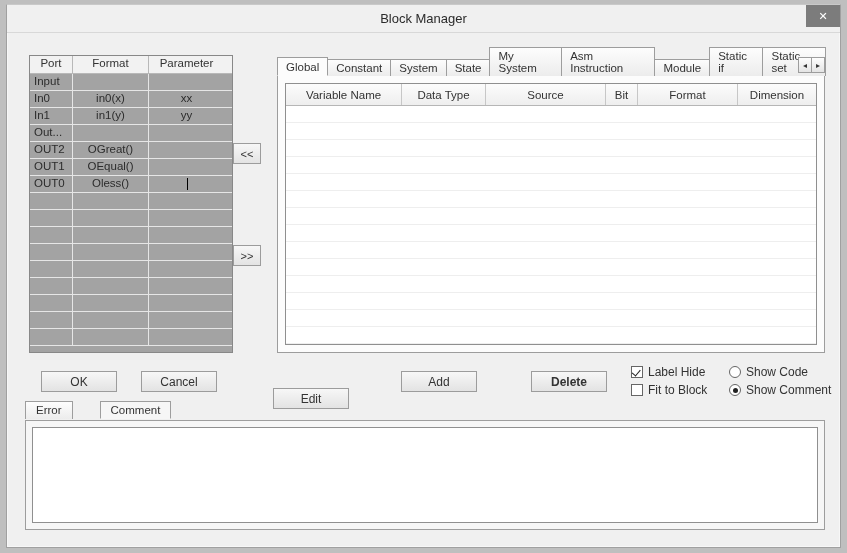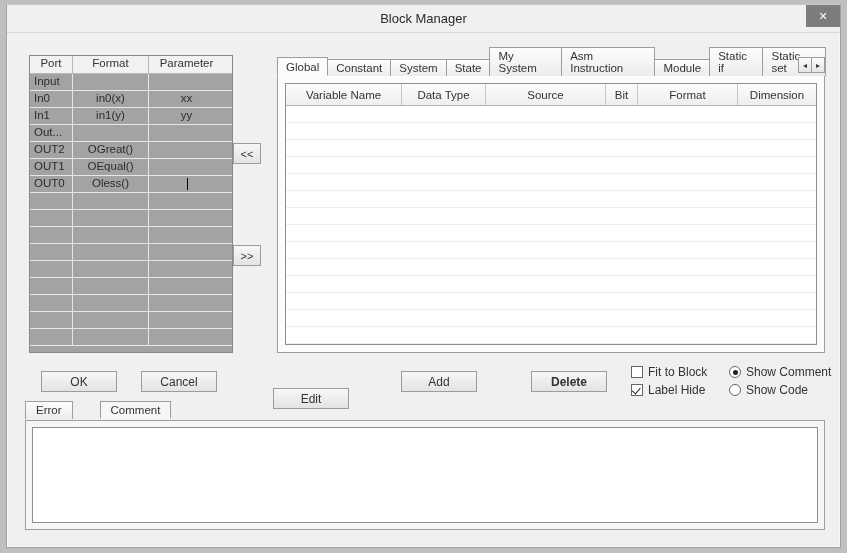--- a/index.html
+++ b/index.html
@@ -431,38 +431,38 @@
     <div id="btn-add" class="lower-btn">
         <span>Add</span>
       </div>
     <div id="btn-delete" class="lower-btn">
         <span>Delete</span>
       </div>
 
     <div class="opts">
       <div class="opt-row">
         <div class="pair">
+          <span id="chk-labelhide" class="chk checked"></span>
+          <span>Label Hide</span>
+        </div>
+        <div class="pair">
+          <span id="rad-code" class="rad"></span>
+          <span>Show Code</span>
+        </div>
+      </div>
+      <div class="opt-row">
+        <div class="pair">
           <span id="chk-fit" class="chk"></span>
           <span>Fit to Block</span>
         </div>
         <div class="pair" style="width:110px">
           <span id="rad-comment" class="rad checked"></span>
           <span>Show Comment</span>
         </div>
       </div>
-      <div class="opt-row">
-        <div class="pair">
-          <span id="chk-labelhide" class="chk checked"></span>
-          <span>Label Hide</span>
-        </div>
-        <div class="pair">
-          <span id="rad-code" class="rad"></span>
-          <span>Show Code</span>
-        </div>
-      </div>
     </div>
 
     <div class="bottom-tabs" id="bottom-tabs">
         <div class="btab">Error</div>
         <div class="btab active">Comment</div>
       </div>
     <div class="bottom-box">
       <div class="bottom-text"></div>
     </div>
 

